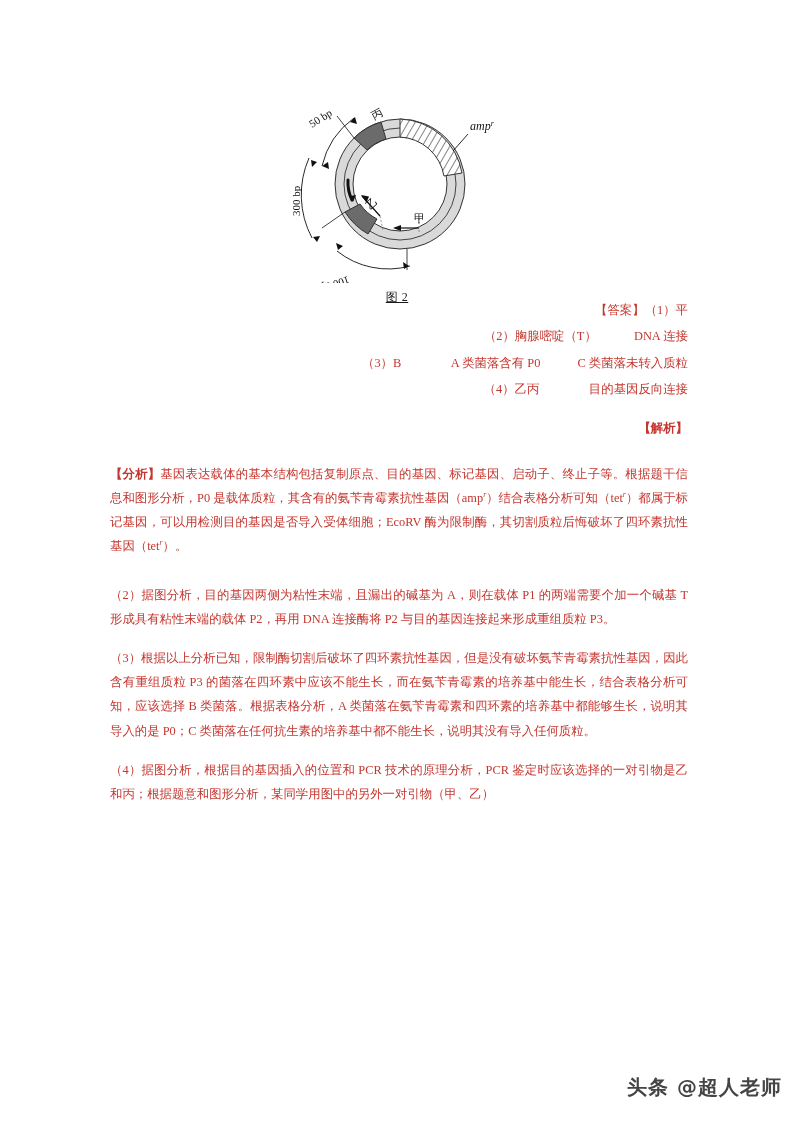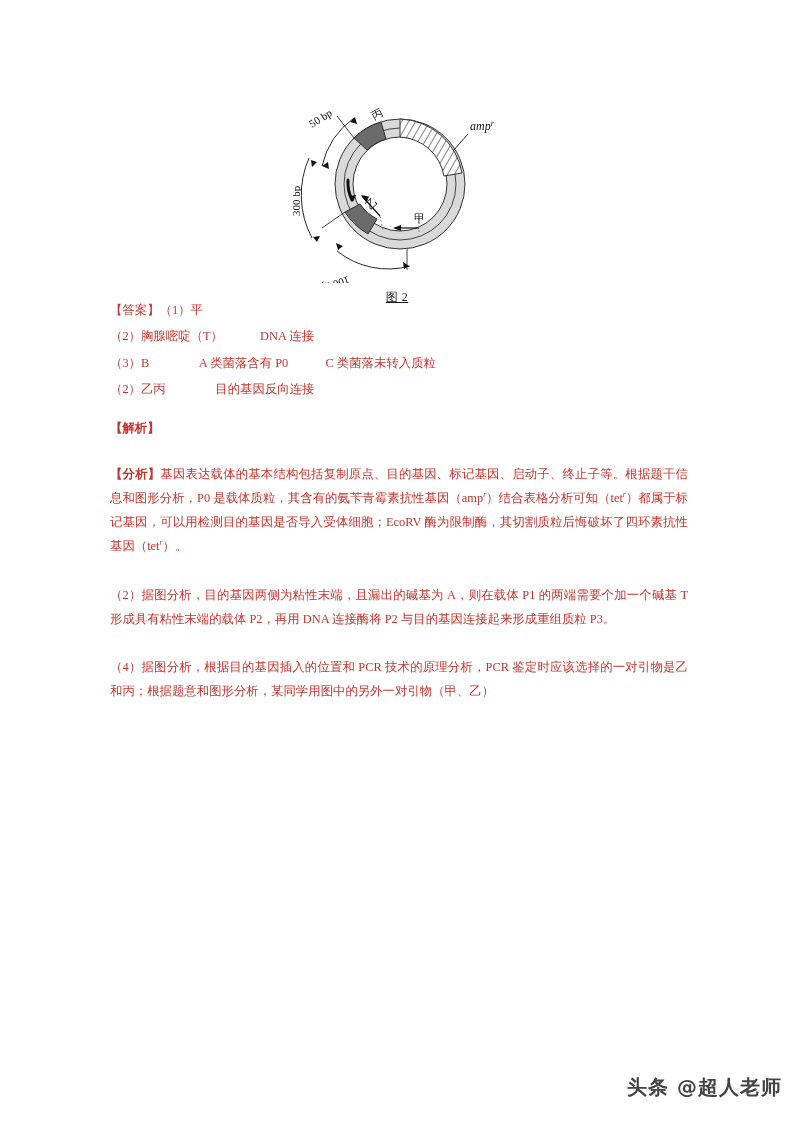--- a/index.html
+++ b/index.html
@@ -54,20 +54,21 @@
     width: 578px;
     color: #c4362f;
     font-size: 12.3px;
     font-family: "Liberation Serif", "DejaVu Serif", serif;
   }
   .ans-line {
     margin: 0 0 10.5px 0;
     line-height: 1.28;
     white-space: pre;
     font-size: 12.4px;
+    text-align: right;
   }
   .bracket-head {
     font-weight: bold;
   }
   .para {
     margin: 0 0 6px 0;
     line-height: 1.95;
     text-align: justify;
     text-justify: inter-ideograph;
     font-size: 12.4px;
@@ -171,39 +172,40 @@
       </svg>
     </div>
     <div class="fig-caption">图 2</div>
   </div>
 
   <div class="content">
 
     <div class="ans-line">【答案】（1）平</div>
     <div class="ans-line">（2）胸腺嘧啶（T）　　　DNA 连接</div>
     <div class="ans-line">（3）B　　　　A 类菌落含有 P0　　　C 类菌落未转入质粒</div>
-    <div class="ans-line">（2）乙丙　　　　目的基因反向连接</div>
+    <div class="ans-line">（4）乙丙　　　　目的基因反向连接</div>
 
     <div class="spacer-sm"></div>
 
     <div class="ans-line bracket-head">【解析】</div>
 
     <div class="spacer-md"></div>
 
     <div class="para"><span class="bracket-head">【分析】</span><span>基因表达载体的基本结构包括复制原点、目的基因、标记基因、启动子、终止子等。根据题干信息和图形分析，P0 是载体质粒，其含有的氨苄青霉素抗性基因（amp</span><sup class="r">r</sup><span>）结合表格分析可知（tet</span><sup class="r">r</sup><span>）都属于标记基因，可以用检测目的基因是否导入受体细胞；EcoRV 酶为限制酶，其切割质粒后悔破坏了四环素抗性基因（tet</span><sup class="r">r</sup><span>）。</span></div>
 
     <div class="para-gap"></div>
 
 
     <div class="para-gap"></div>
 
     <div class="para">（2）据图分析，目的基因两侧为粘性末端，且漏出的碱基为 A，则在载体 P1 的两端需要个加一个碱基 T 形成具有粘性末端的载体 P2，再用 DNA 连接酶将 P2 与目的基因连接起来形成重组质粒 P3。</div>
 
     <div class="para-gap"></div>
 
+    <div class="para">（3）根据以上分析已知，限制酶切割后破坏了四环素抗性基因，但是没有破坏氨苄青霉素抗性基因，因此含有重组质粒 P3 的菌落在四环素中应该不能生长，而在氨苄青霉素的培养基中能生长，结合表格分析可知，应该选择 B 类菌落。根据表格分析，A 类菌落在氨苄青霉素和四环素的培养基中都能够生长，说明其导入的是 P0；C 类菌落在任何抗生素的培养基中都不能生长，说明其没有导入任何质粒。</div>
 
     <div class="para-gap"></div>
 
     <div class="para">（4）据图分析，根据目的基因插入的位置和 PCR 技术的原理分析，PCR 鉴定时应该选择的一对引物是乙和丙；根据题意和图形分析，某同学用图中的另外一对引物（甲、乙）</div>
   </div>
 
   <div class="watermark">头条 @超人老师</div>
 
 </div>
 

